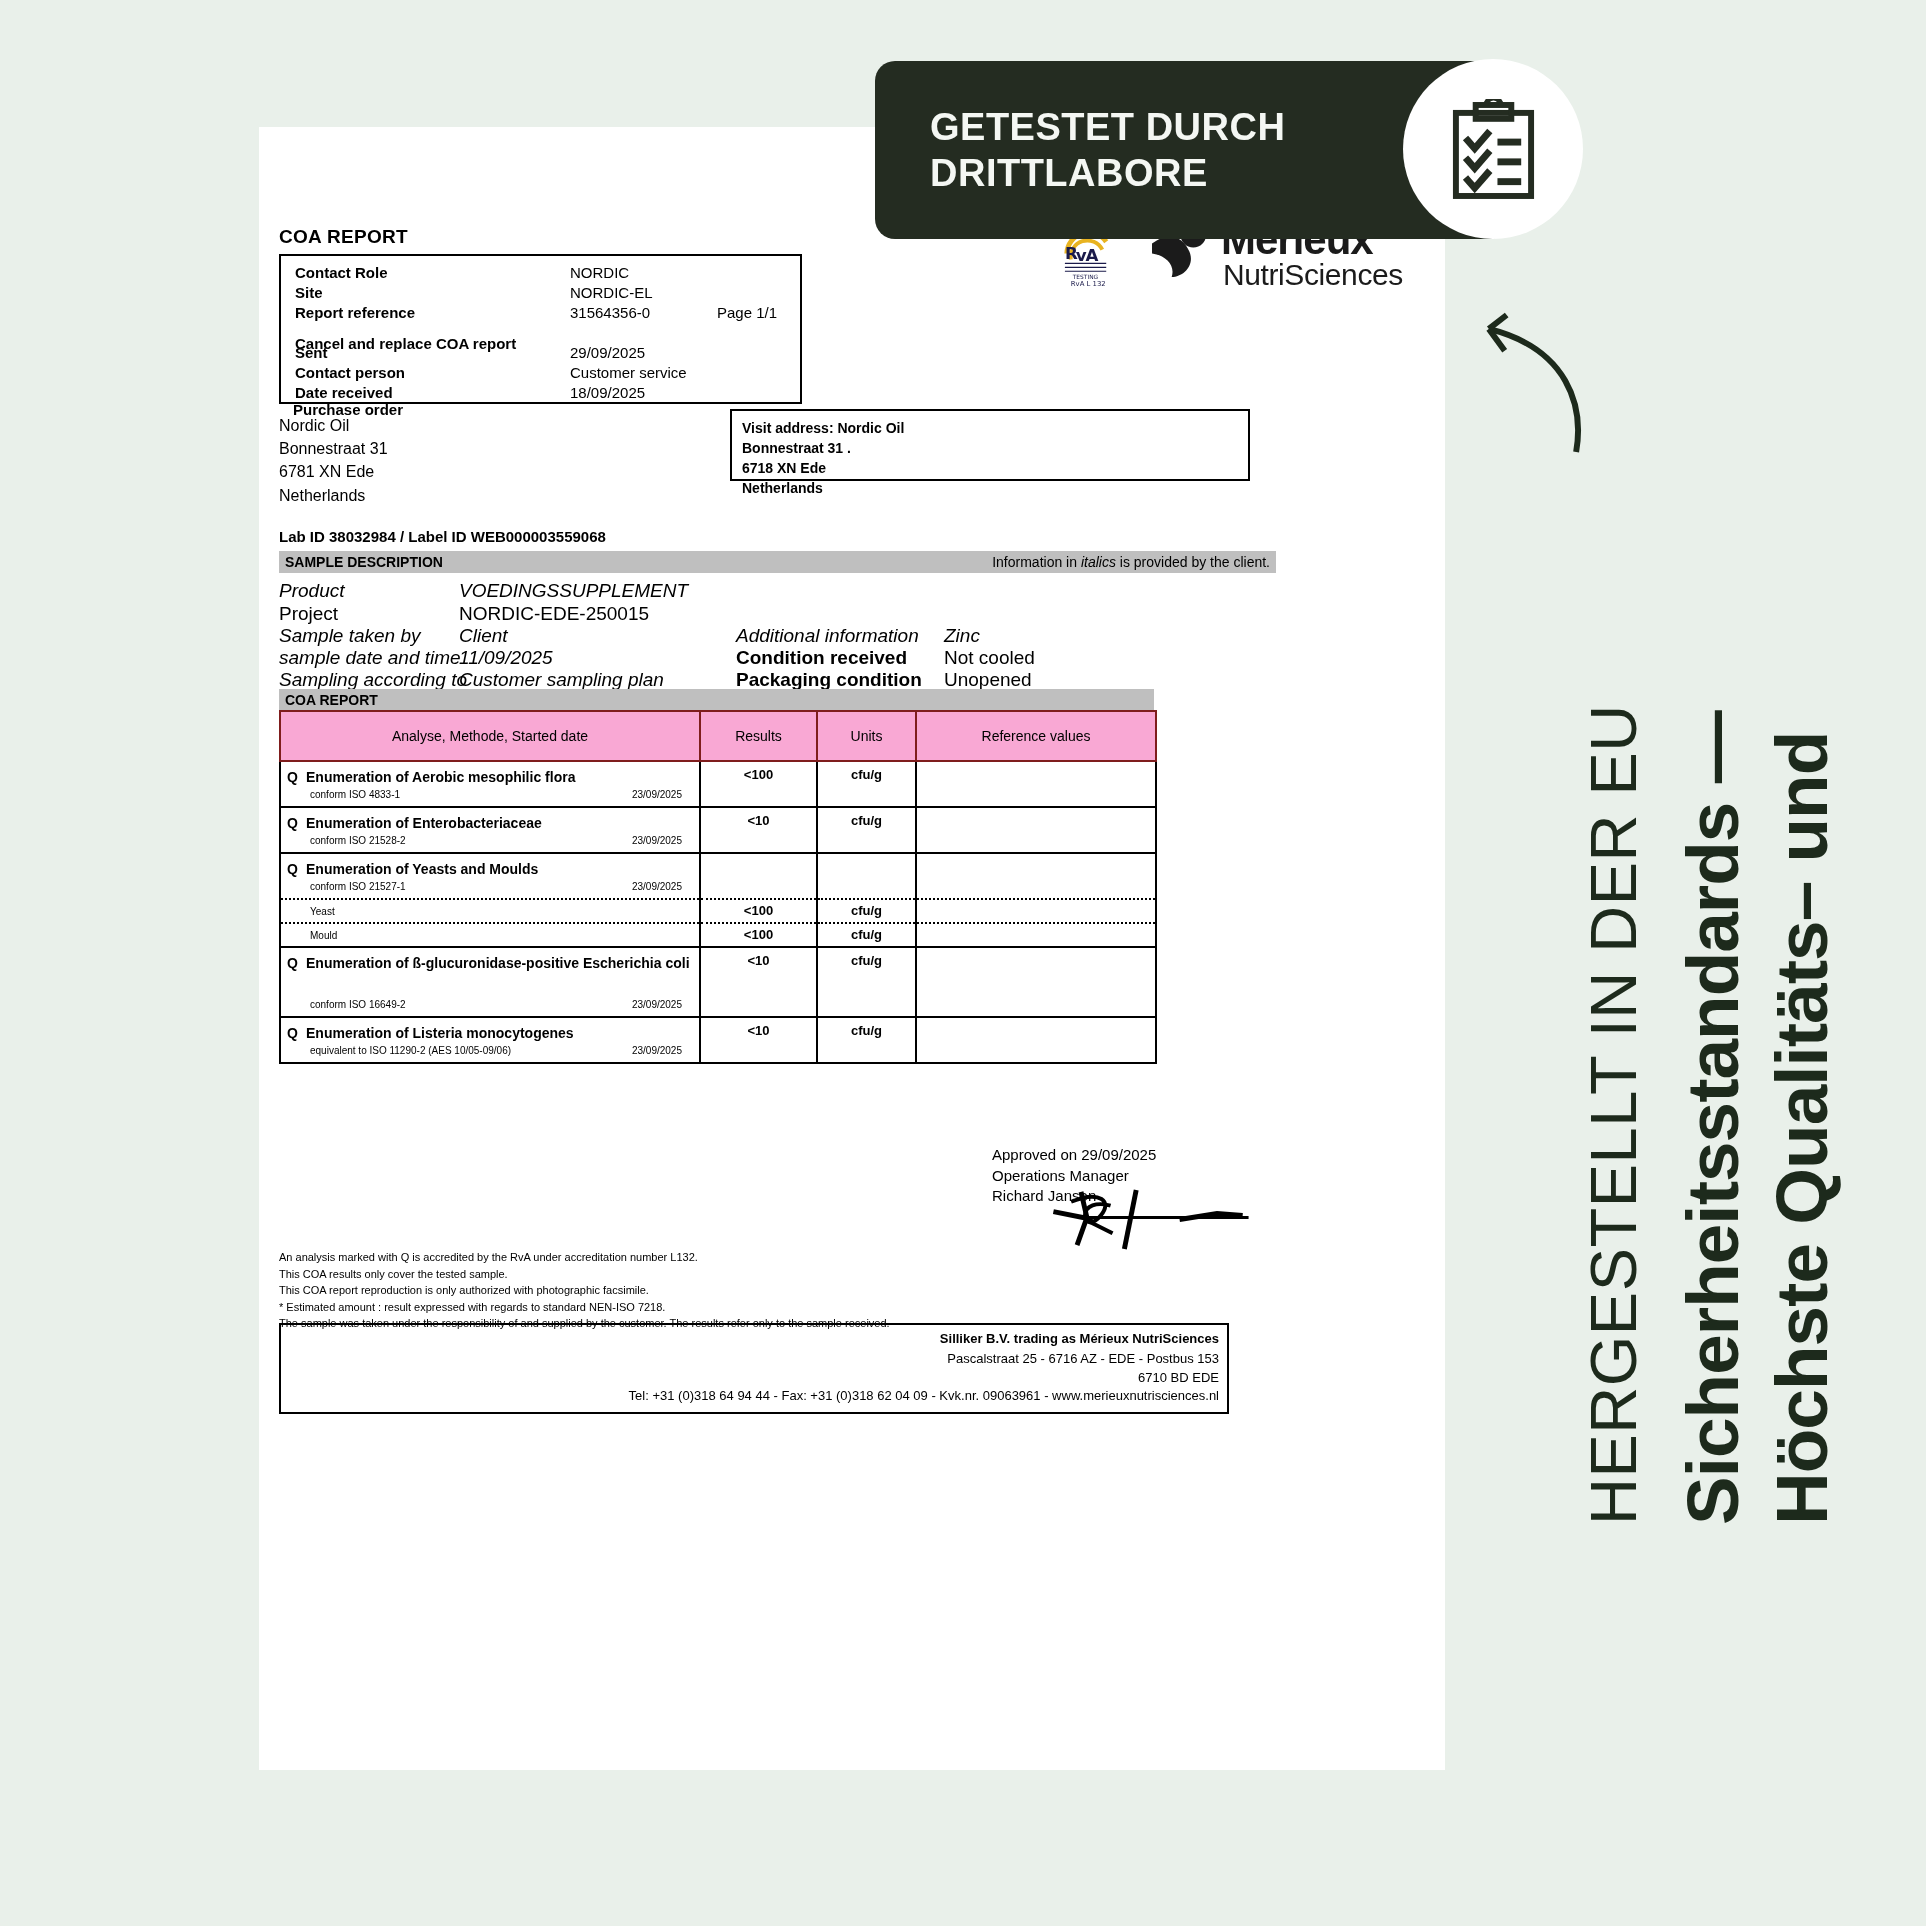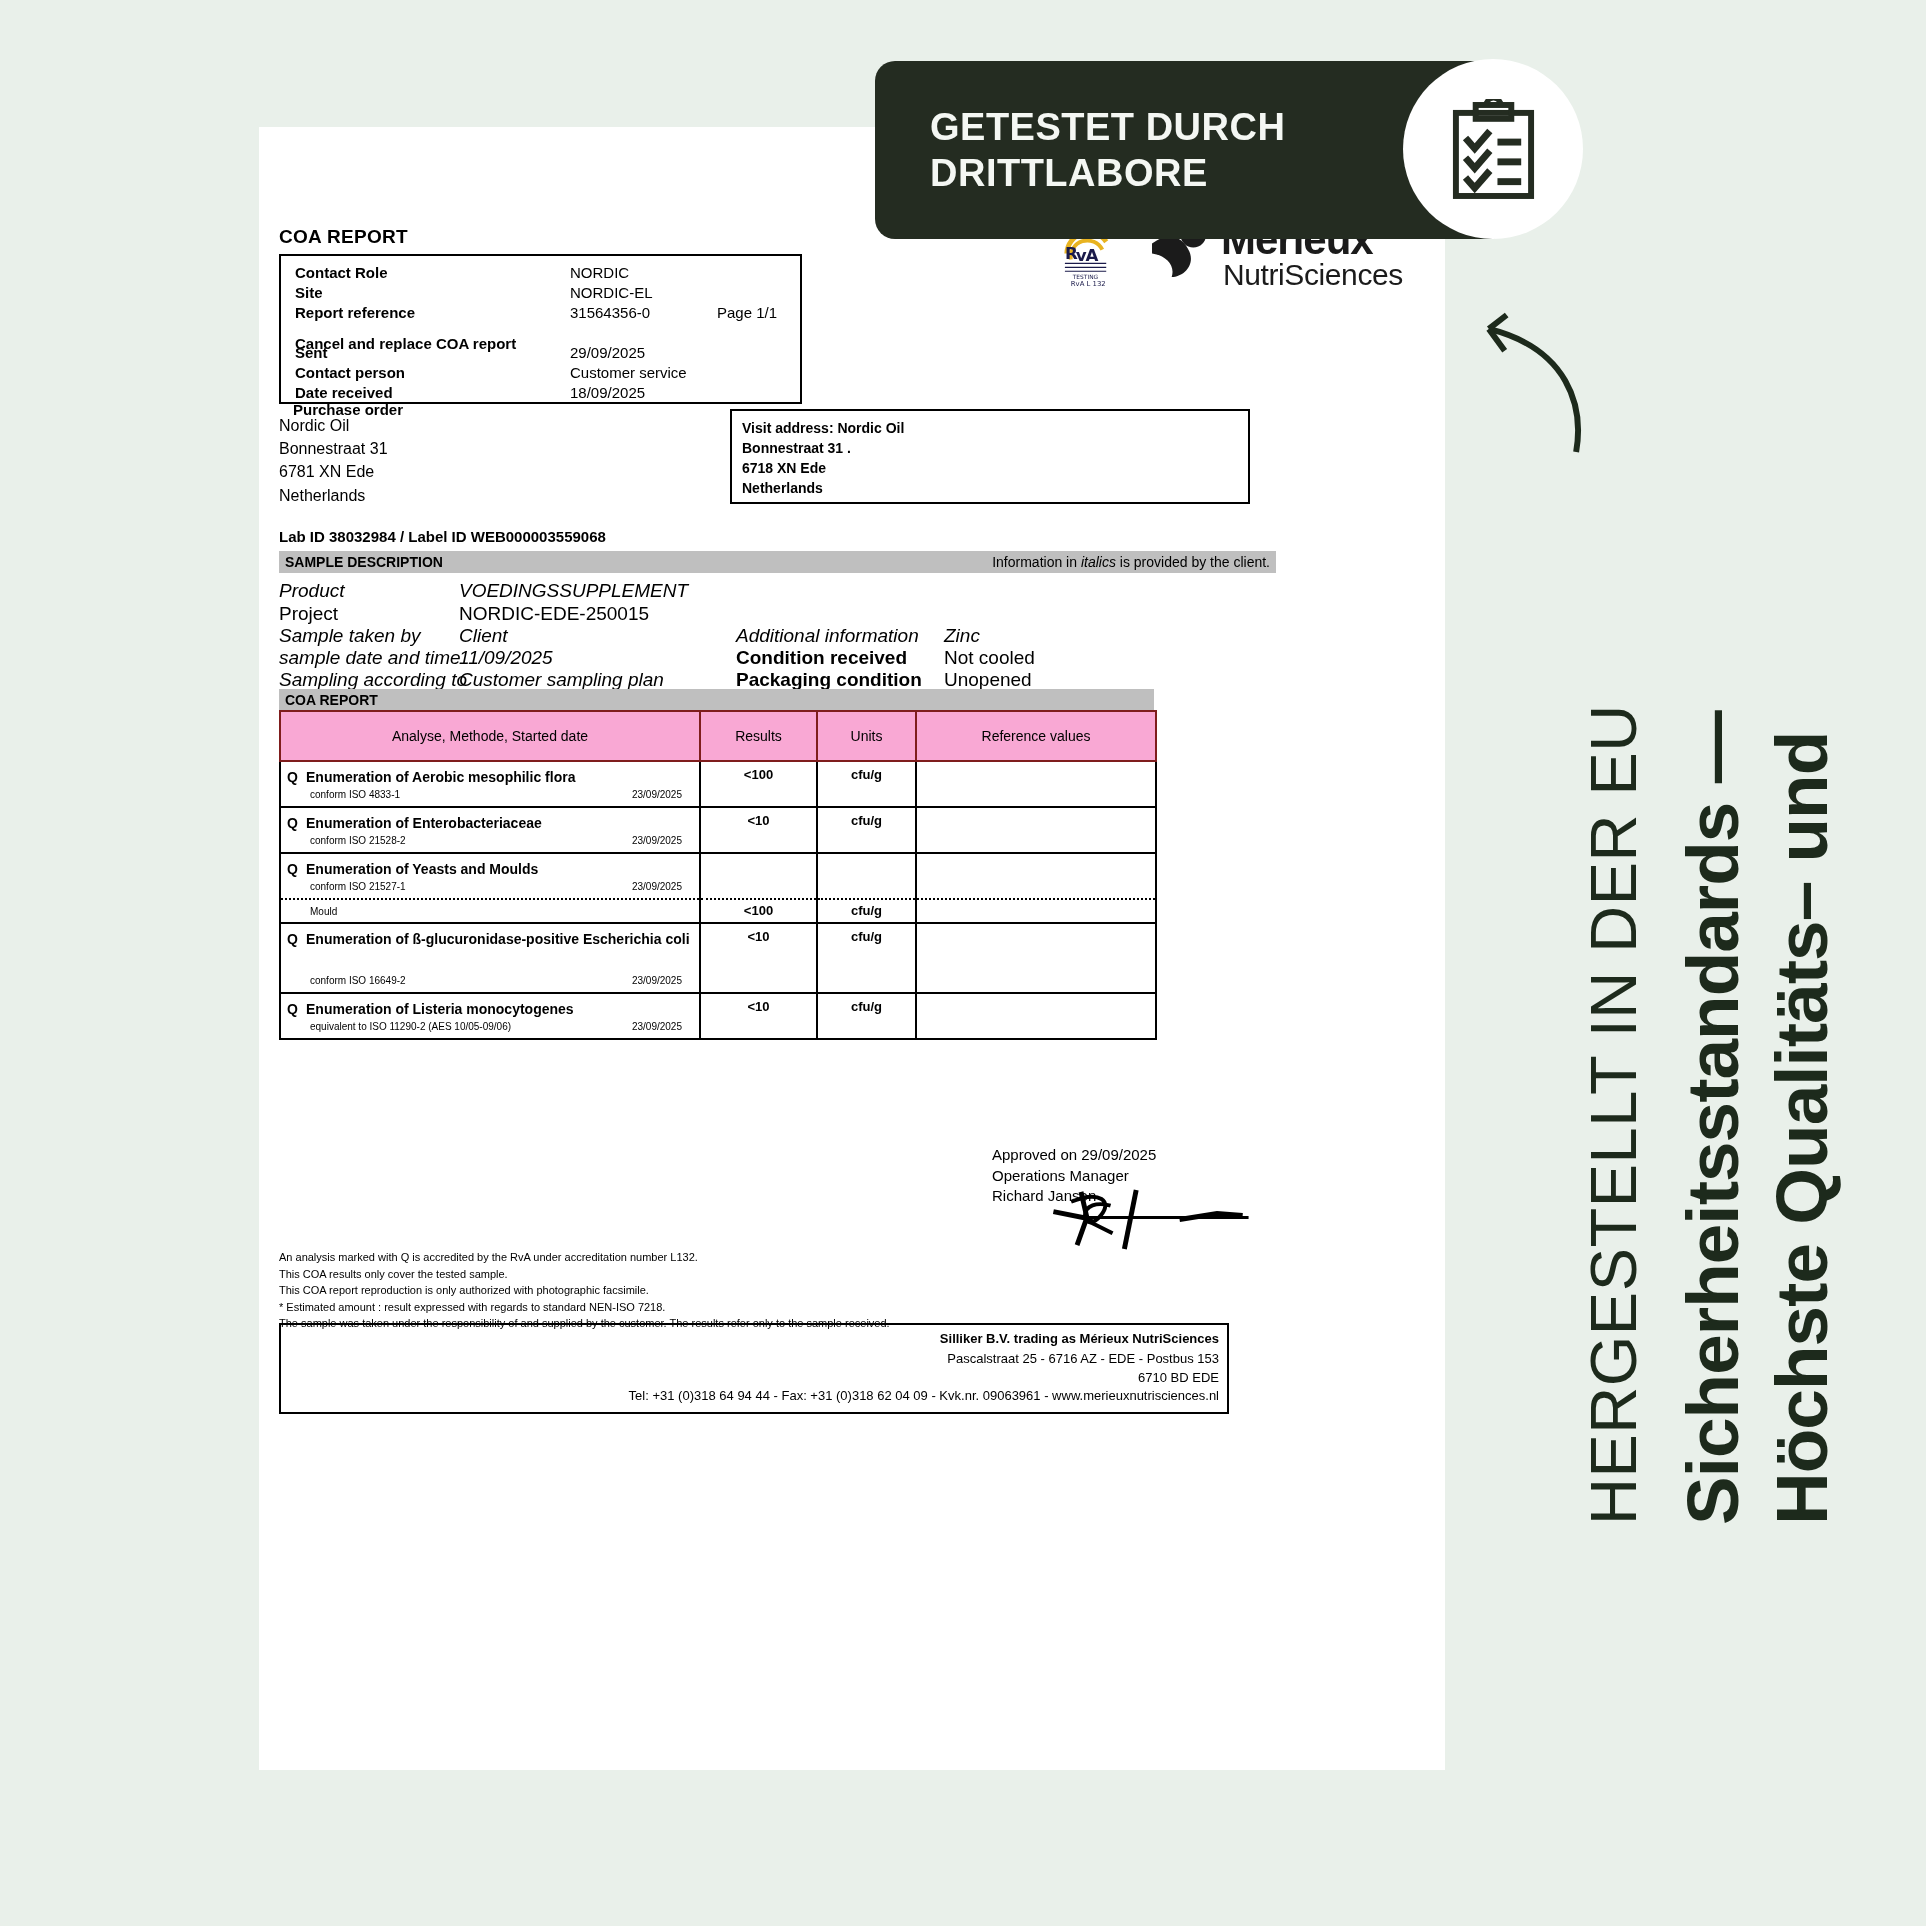--- a/index.html
+++ b/index.html
@@ -72,21 +72,21 @@
   
   .rva-logo{position:absolute;left:800px;top:99px;width:61px;height:61px;}
   .mer-logo{position:absolute;left:891px;top:93px;}
   .mer-mark{position:absolute;left:0;top:2px;width:63px;height:57px;}
   .mer-name{position:absolute;left:71px;top:-4px;font-size:42px;font-weight:bold;letter-spacing:-1px;color:#1b1b1b;}
   .mer-sub{position:absolute;left:73px;top:38px;font-size:30px;color:#1b1b1b;letter-spacing:-0.4px;}
 
   
   .addr{left:20px;top:287px;font-size:16px;line-height:1.45;}
   .visit-box{
-    position:absolute;left:471px;top:282px;width:520px;height:95px;
+    position:absolute;left:471px;top:282px;width:520px;height:72px;
     border:2px solid #000;box-sizing:border-box;
     padding:8px 0 0 10px;
     font-size:14px;font-weight:bold;line-height:1.42;
   }
 
   
   .labid{left:20px;top:401px;font-size:15px;font-weight:bold;text-align:right;}
 
   
   .band{
@@ -311,20 +311,28 @@
             <div class="an-meth">
               <span>conform ISO 21527-1</span>
               <span>23/09/2025</span>
             </div>
           </td>
           <td class="rowbox res"></td>
           <td class="rowbox unit"></td>
           <td class="rowbox"></td>
         </tr>
 
+        <tr>
+          <td class="rowdash">
+            <div class="sub-name">Yeast</div>
+          </td>
+          <td class="rowdash res" style="padding-top:3px">&lt;100</td>
+          <td class="rowdash unit" style="padding-top:3px">cfu/g</td>
+          <td class="rowdash"></td>
+        </tr>
 
         <tr>
           <td class="rowdash">
             <div class="sub-name">Mould</div>
           </td>
           <td class="rowdash res" style="padding-top:3px">&lt;100</td>
           <td class="rowdash unit" style="padding-top:3px">cfu/g</td>
           <td class="rowdash"></td>
         </tr>
 

